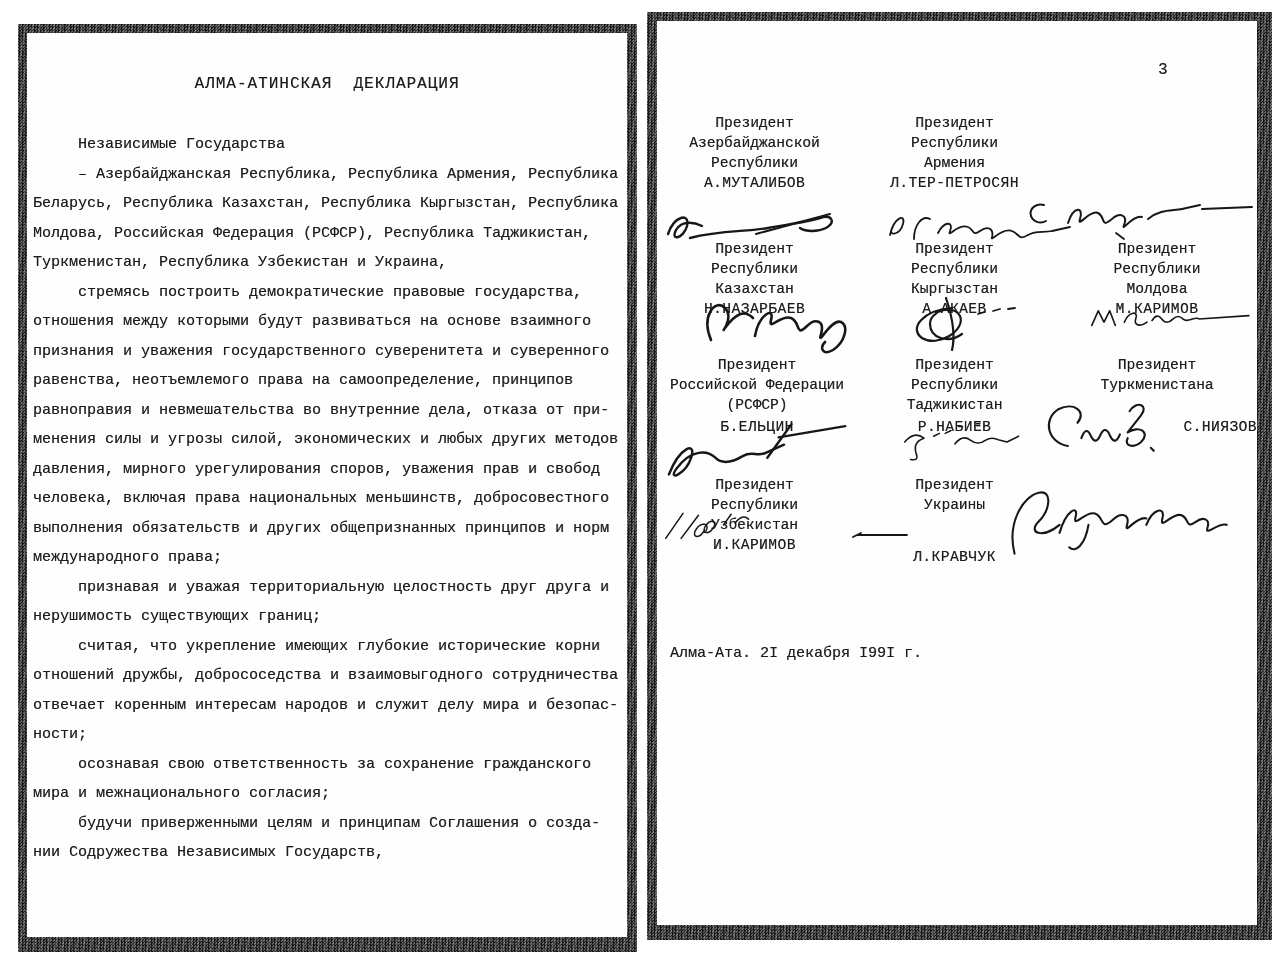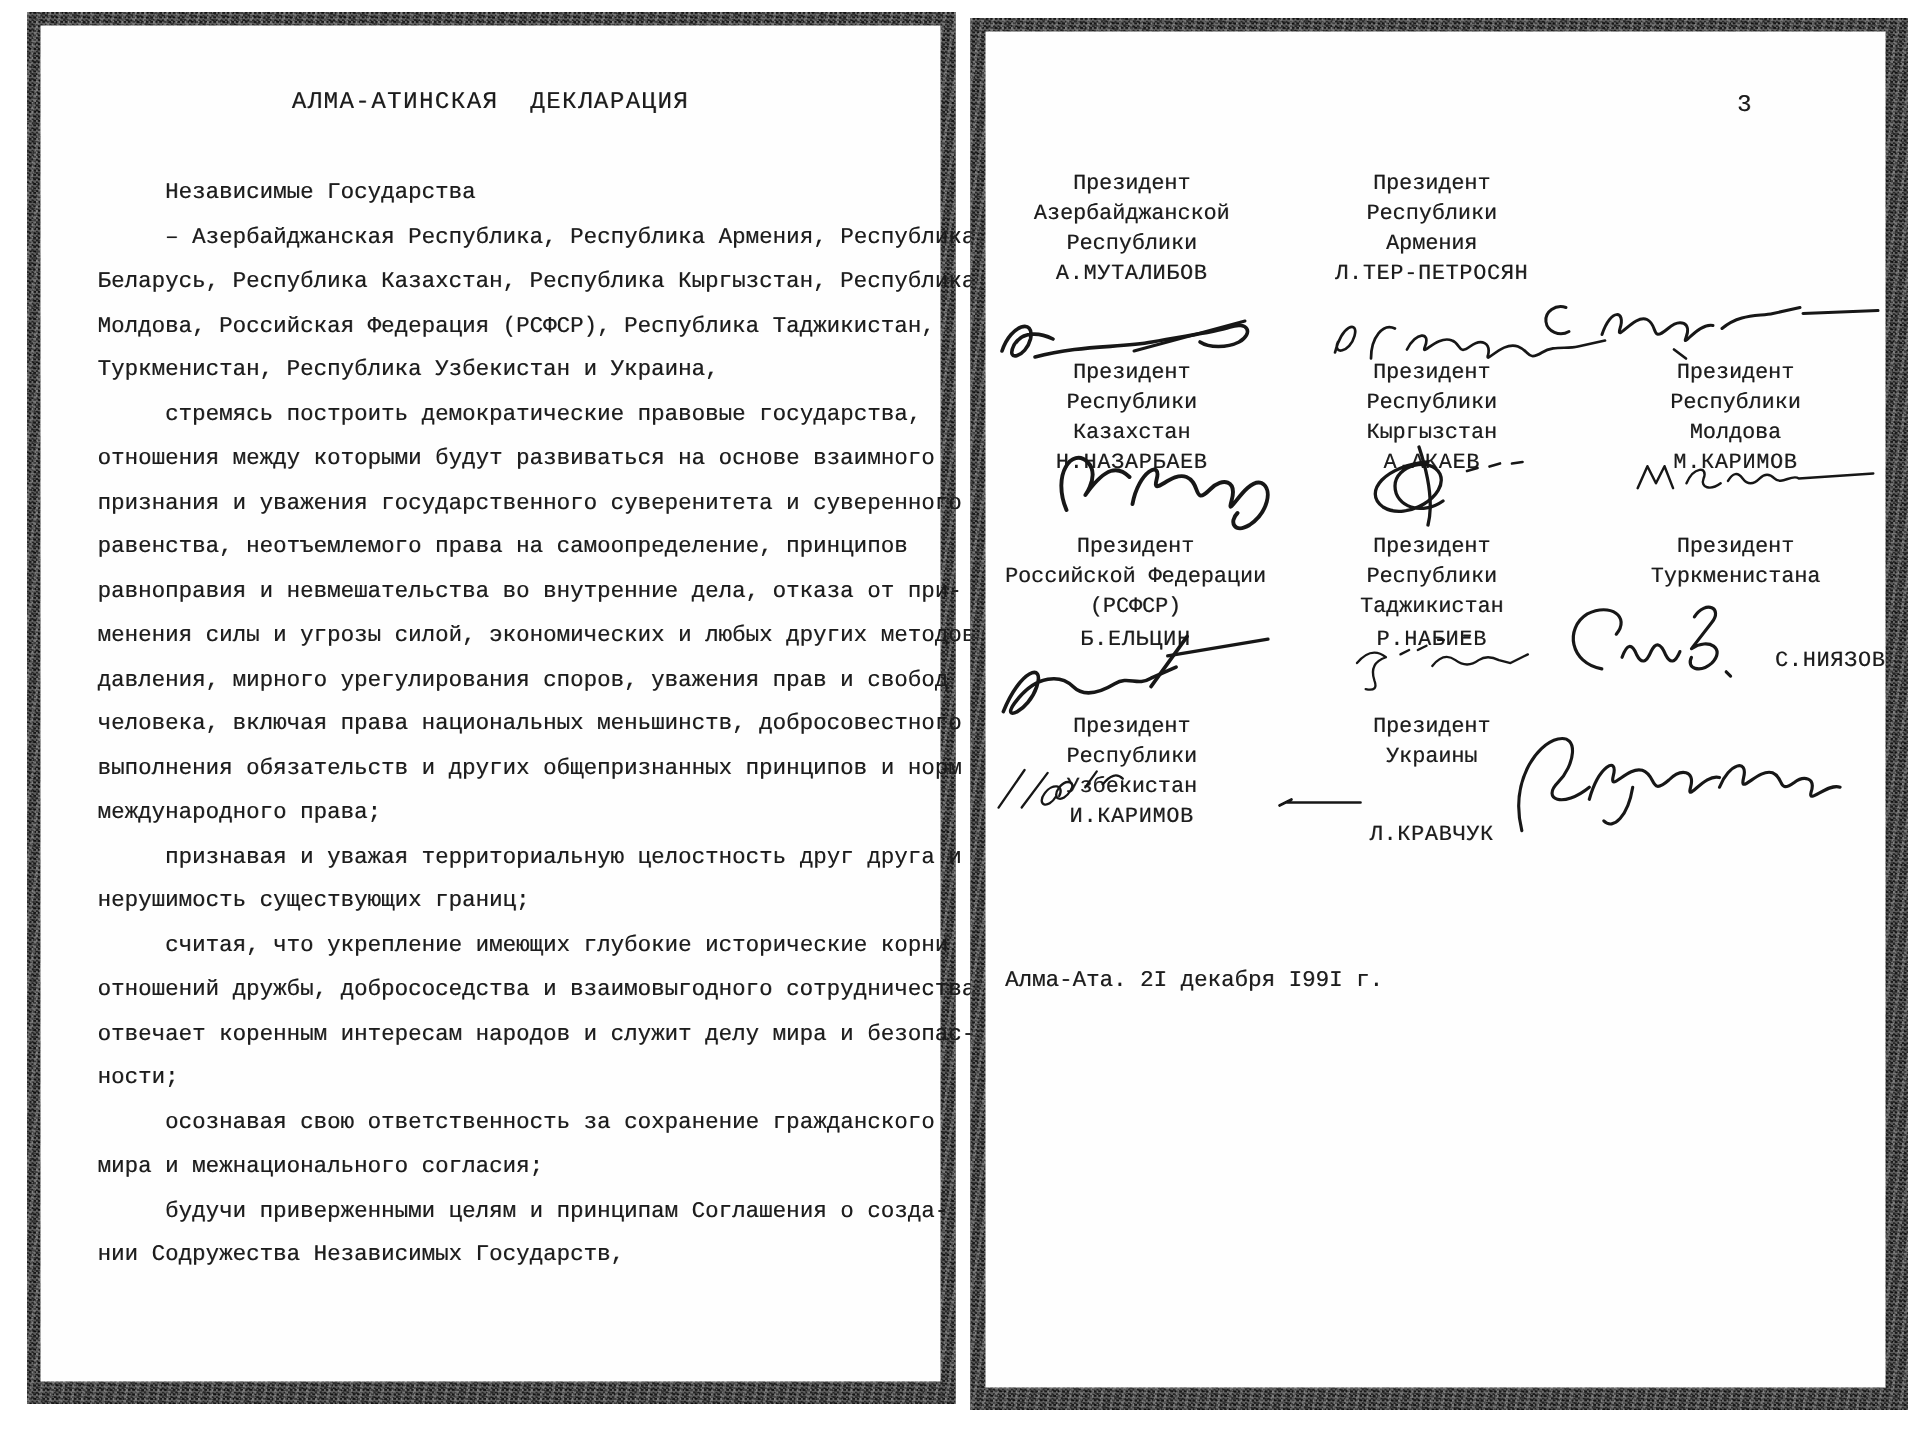--- a/index.html
+++ b/index.html
@@ -8,42 +8,42 @@
 
   .page-frame {
     position:absolute;
     background-color:#2e2e2e;
     background-image:
       repeating-linear-gradient(100deg, rgba(255,255,255,.16) 0 2px, rgba(0,0,0,0) 2px 7px),
       repeating-linear-gradient(12deg, rgba(0,0,0,.35) 0 1px, rgba(0,0,0,0) 1px 4px),
       repeating-conic-gradient(#181818 0% 25%, #5d5d5d 25% 50%, #262626 50% 75%, #6b6b6b 75% 100%);
     background-size:auto,auto,3px 3px;
   }
-  .page-frame.left  { left:18px;  top:8px; width:619px; height:928px; padding:9px 10px 15px 9px; }
+  .page-frame.left  { left:18px;  top:24px; width:619px; height:928px; padding:9px 10px 15px 9px; }
   .page-frame.right { left:647px; top:12px; width:625px; height:928px; padding:9px 15px 15px 10px; }
 
   .page { position:relative; width:100%; height:100%; background:#fefefe; }
   .page-content { position:absolute; inset:0; color:#1c1c1c;
     text-shadow:0.3px 0.3px 0 rgba(25,25,25,.55); }
 
   .doc-title { position:absolute; left:0; top:42px; width:100%;
     text-align:center; font-size:16px; letter-spacing:1px; white-space:pre-wrap; }
 
   .doc-body { position:absolute; left:6px; top:97px; width:594px;
-    font-size:15px; line-height:29.5px; white-space:pre-wrap;margin-left:32px; }
+    font-size:15px; line-height:29.5px; white-space:pre-wrap; }
   .doc-closing { position:absolute; left:6px; top:844px; width:594px;
     font-size:15px; line-height:29.5px; white-space:pre-wrap; }
 
   .page-number { position:absolute; left:501px; top:40px; font-size:16px; }
 
   .sig-block { position:absolute; text-align:center; font-size:14.5px; }
   .sig-title { line-height:20px; white-space:pre-wrap;text-align:center; }
   .sig-name  { line-height:20px; letter-spacing:0.5px; }
   .mt0{margin-top:0} .mt2{margin-top:2px} .mt8{margin-top:0}
-  .mt16{margin-top:32px} .mt22{margin-top:36px}
+  .mt16{margin-top:32px} .mt22{margin-top:22px}
   .name-right{ text-align:right; }
 
   .sig-svg { position:absolute; overflow:visible; }
   .sig-svg path { fill:none; stroke:#171717; stroke-linecap:round; stroke-linejoin:round; }
 
   .dateline { position:absolute; left:13px; top:624px; font-size:15px; white-space:pre-wrap;text-align:right; }
 </style>
 </head>
 <body>
 

